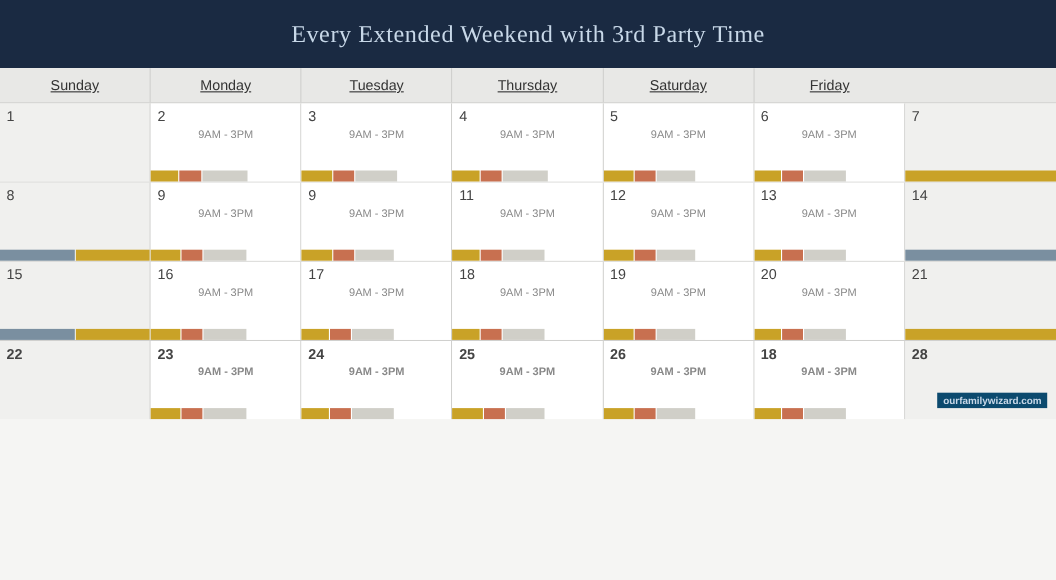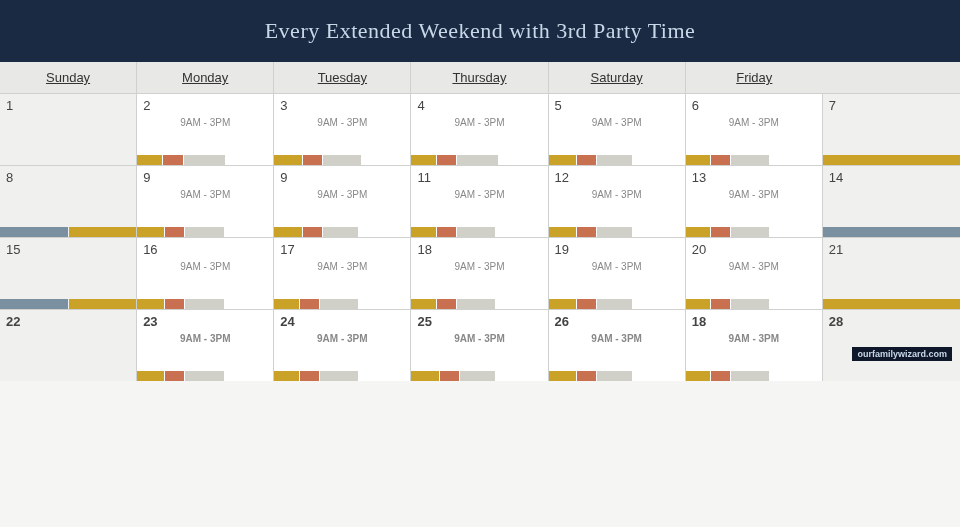--- a/index.html
+++ b/index.html
@@ -101,26 +101,26 @@
       height: 10px;
     }
     .bar-gray { background: #7a8fa0; }
     .bar-gold { background: #c9a227; }
     .bar-red { background: #c87050; }
     .bar-light { background: #d0cfc8; }
 
     
     .watermark {
       position: absolute;
-      bottom: 20px;
+      bottom: 10px;
       right: 8px;
       font-size: 9px;
       color: #7a8fa0;
       font-family: Arial, sans-serif;
-      background: #0f172a;
+      background: #0c4a6e;
       color: #c8d8e8;
       padding: 2px 5px;
       font-size: 9px;
     }
   </style>
 </head>
 <body>
 
 <div class="app-container">
   <div class="header">Every Extended Weekend with 3rd Party Time</div>

